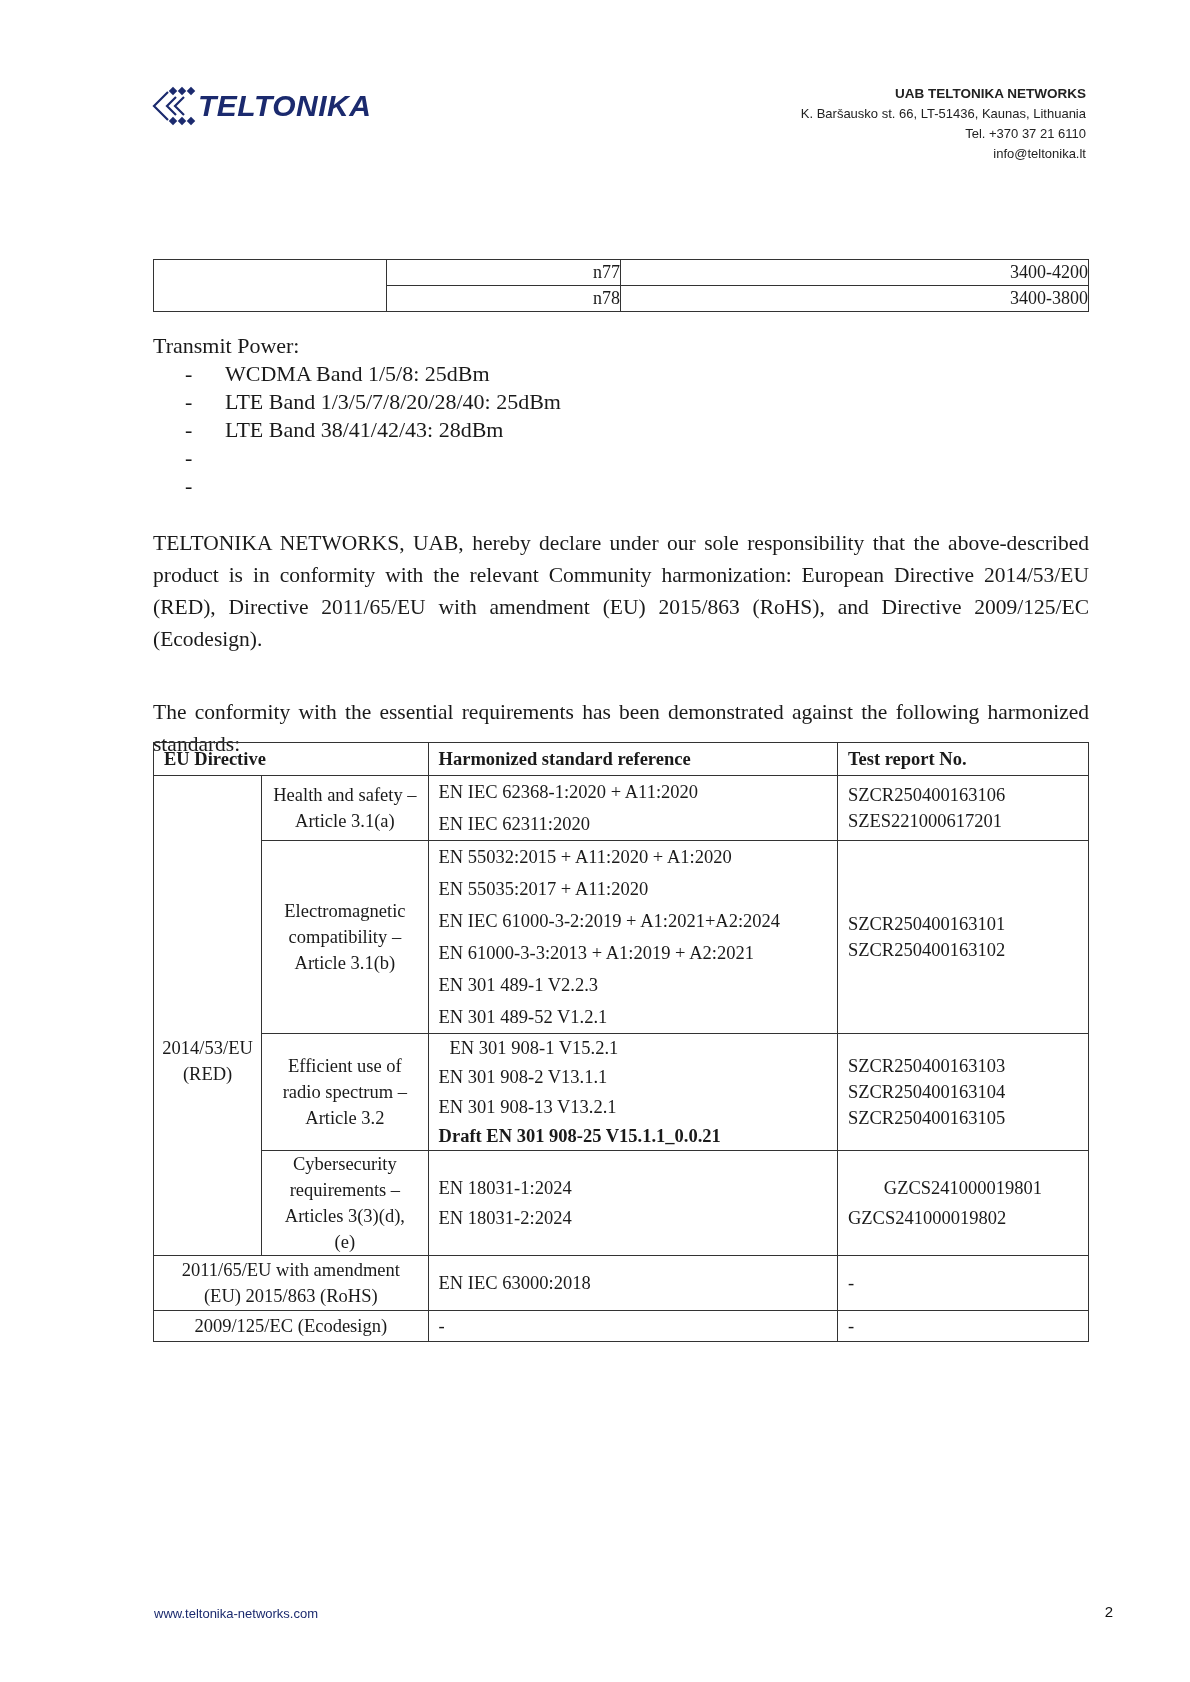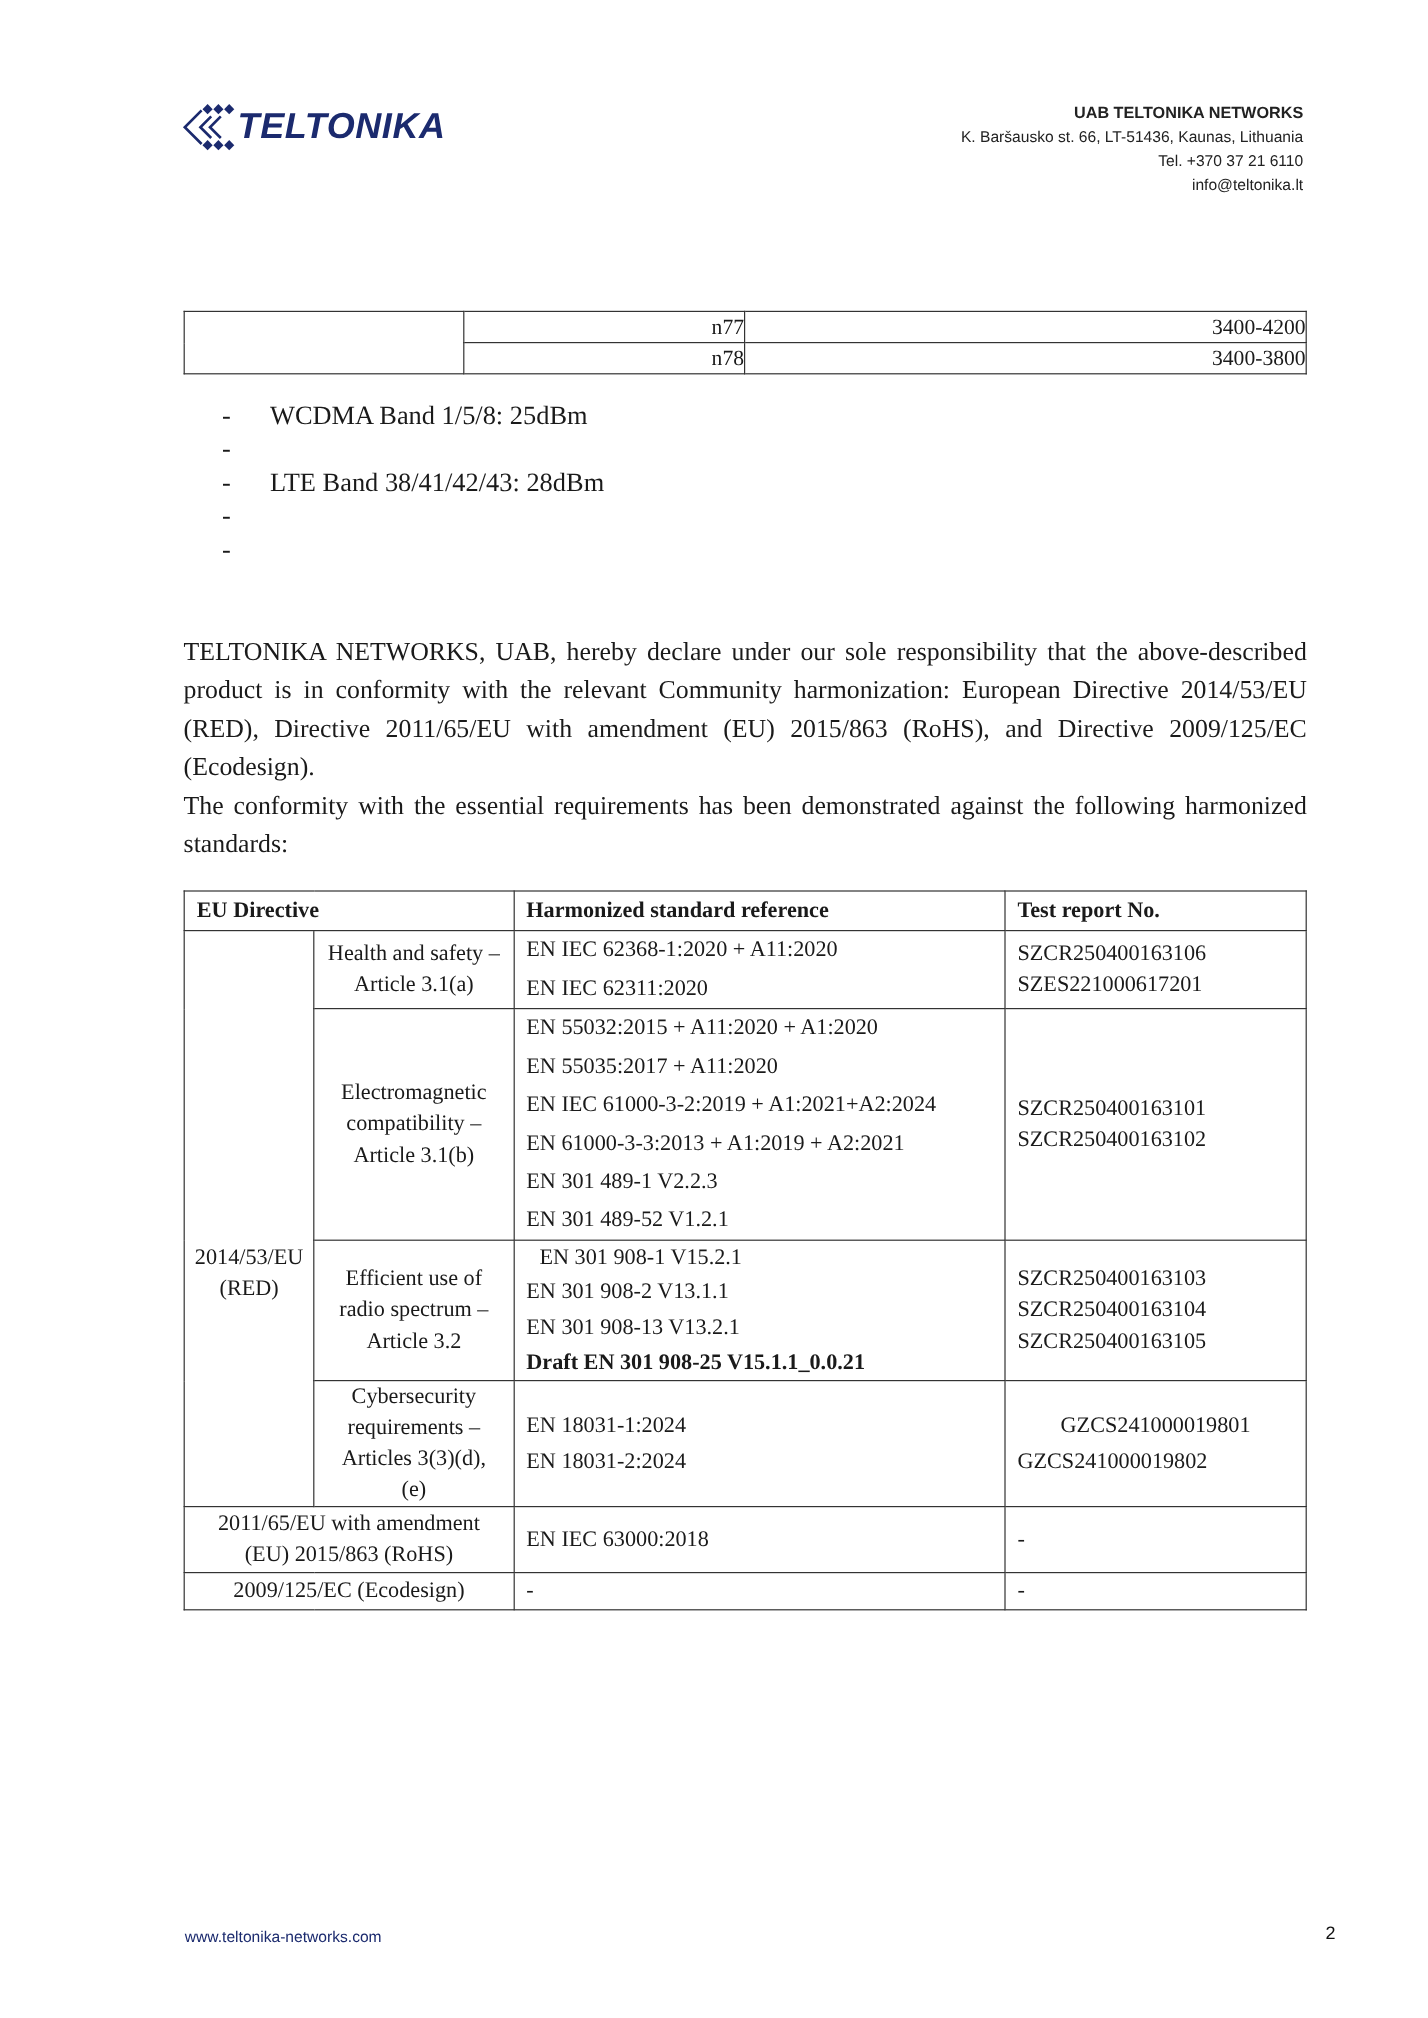--- a/index.html
+++ b/index.html
@@ -21,21 +21,21 @@
 
     
     .tp { position: absolute; left: 153px; top: 332px; font-family: "Liberation Serif", serif; font-size: 22px; line-height: 28px; }
     .tp ul { list-style: none; margin: 0; padding: 0; }
     .tp li { display: flex; }
     .tp li .dash { width: 72px; padding-left: 32px; box-sizing: border-box; }
 
     
     .para { position: absolute; left: 153px; width: 936px; font-family: "Liberation Serif", serif; font-size: 21.5px; line-height: 32px; text-align: justify; margin: 0; }
     .p1 { top: 527px; }
-    .p2 { top: 655px; }
+    .p2 { top: 696px; }
 
     
     .std-table { position: absolute; left: 153px; top: 742px; width: 936px; font-family: "Liberation Serif", serif; font-size: 18.5px; line-height: 26px; }
     .std-table th, .std-table td { border: 1.5px solid #333; padding: 0 10px; vertical-align: middle; }
     .std-table th { text-align: left; font-weight: bold; height: 32px; }
     .c-dir { width: 97px; text-align: center; padding: 0 4px !important; }
     .c-art { width: 154px; text-align: center; padding: 0 4px !important; }
     .c-std { width: 380px; }
     .c-rep { width: 225px; }
     .stdlist div { line-height: 32px; white-space: nowrap; }
@@ -81,27 +81,29 @@
     <td>3400-4200</td>
   </tr>
   <tr>
     <td class="band">n78</td>
     <td>3400-3800</td>
   </tr>
 </tbody>
   </table>
 
 <div class="tp">
+  <div>Transmit Power:</div>
   <ul>
     <li>
         <span class="dash">-</span>
         <span>WCDMA Band 1/5/8: 25dBm</span>
       </li>
     <li>
         <span class="dash">-</span>
+        <span>LTE Band 1/3/5/7/8/20/28/40: 25dBm</span>
       </li>
     <li>
         <span class="dash">-</span>
         <span>LTE Band 38/41/42/43: 28dBm</span>
       </li>
     <li>
         <span class="dash">-</span>
       </li>
     <li>
         <span class="dash">-</span>

